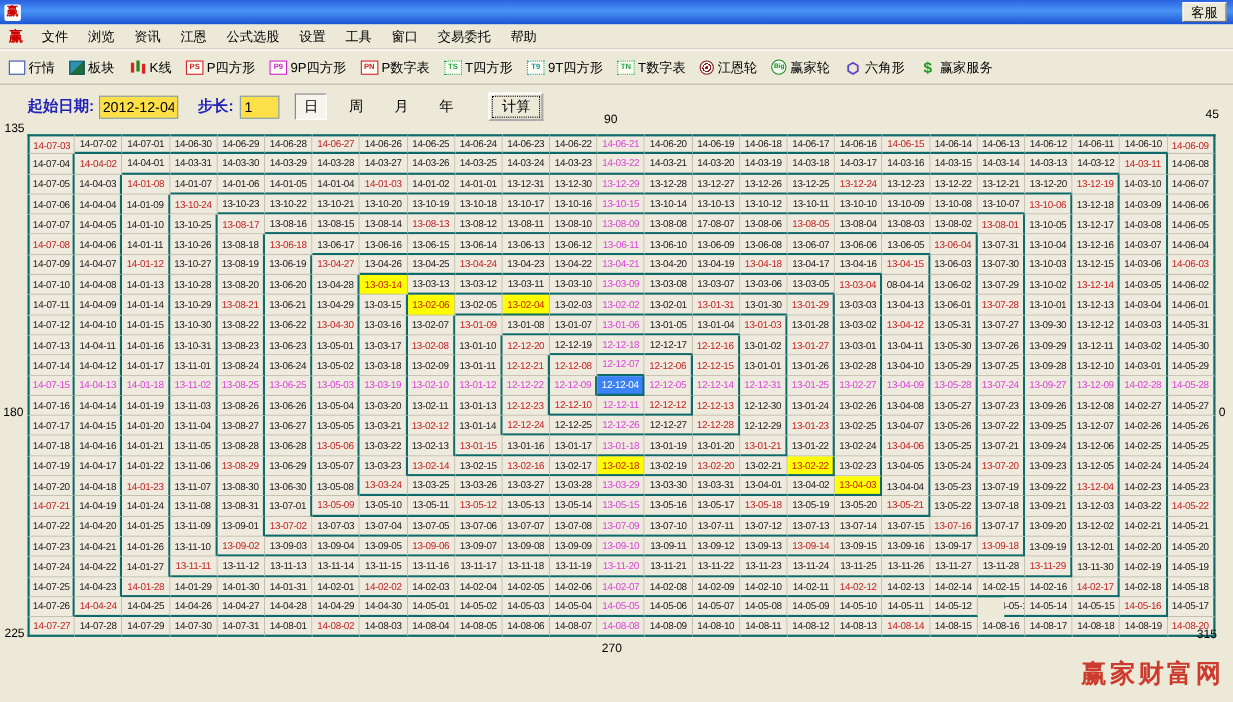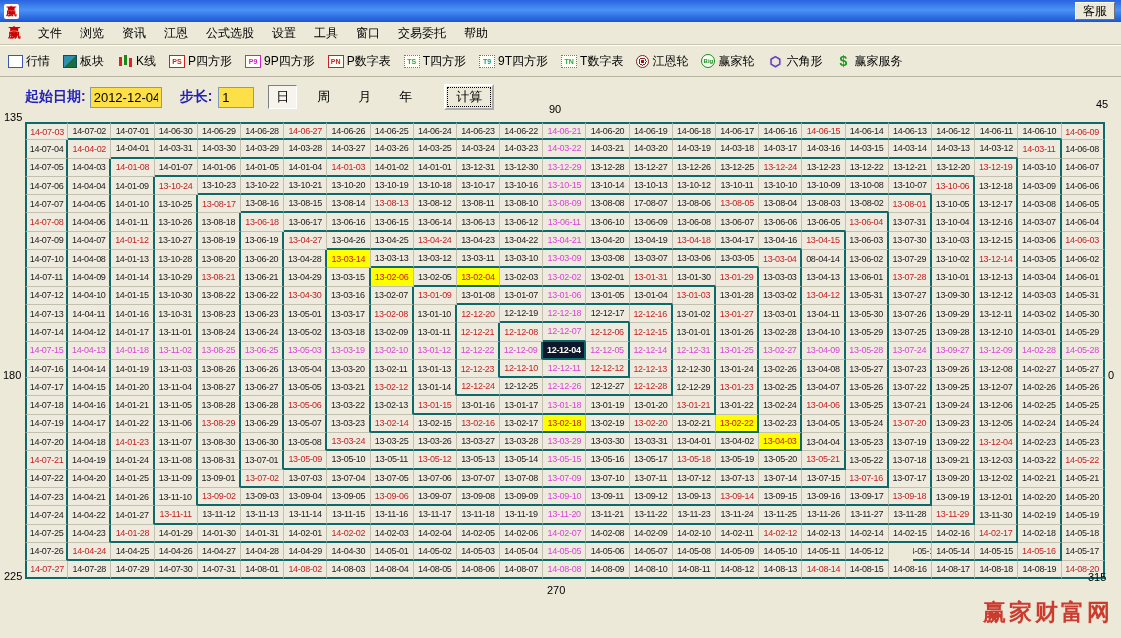--- a/index.html
+++ b/index.html
@@ -61,21 +61,21 @@
 
   
   .gann-grid { position:absolute; left:25px; top:122px;
     display:grid; grid-template-columns:repeat(25, 43.2px); grid-auto-rows:18.3px; }
   .cell { display:flex; align-items:center; justify-content:center; background:#eeeade;
     font-size:9px; letter-spacing:-0.3px; color:#1b1b1b; white-space:nowrap; overflow:hidden;
     cursor:default; }
   .cell.m { color:#d944d9; }
   .cell.r { color:#c22424; }
   .cell.y { background:#ffff00; color:#cc2200; }
-  .cell.c { background:#0f172a; color:#fff; font-weight:bold; }
+  .cell.c { background:#3b82f6; color:#fff; font-weight:normal; }
 
   .angle-label { position:absolute; font-size:11px; color:#000; }
   .watermark { position:absolute; left:983px; top:597px; color:#cc3b2e; font-size:23px;
     font-family:"Liberation Serif",serif; font-weight:bold; letter-spacing:3px; white-space:nowrap; }
 </style>
 </head>
 <body>
 
 <div class="titlebar">
   <span class="app-ico">赢</span>

